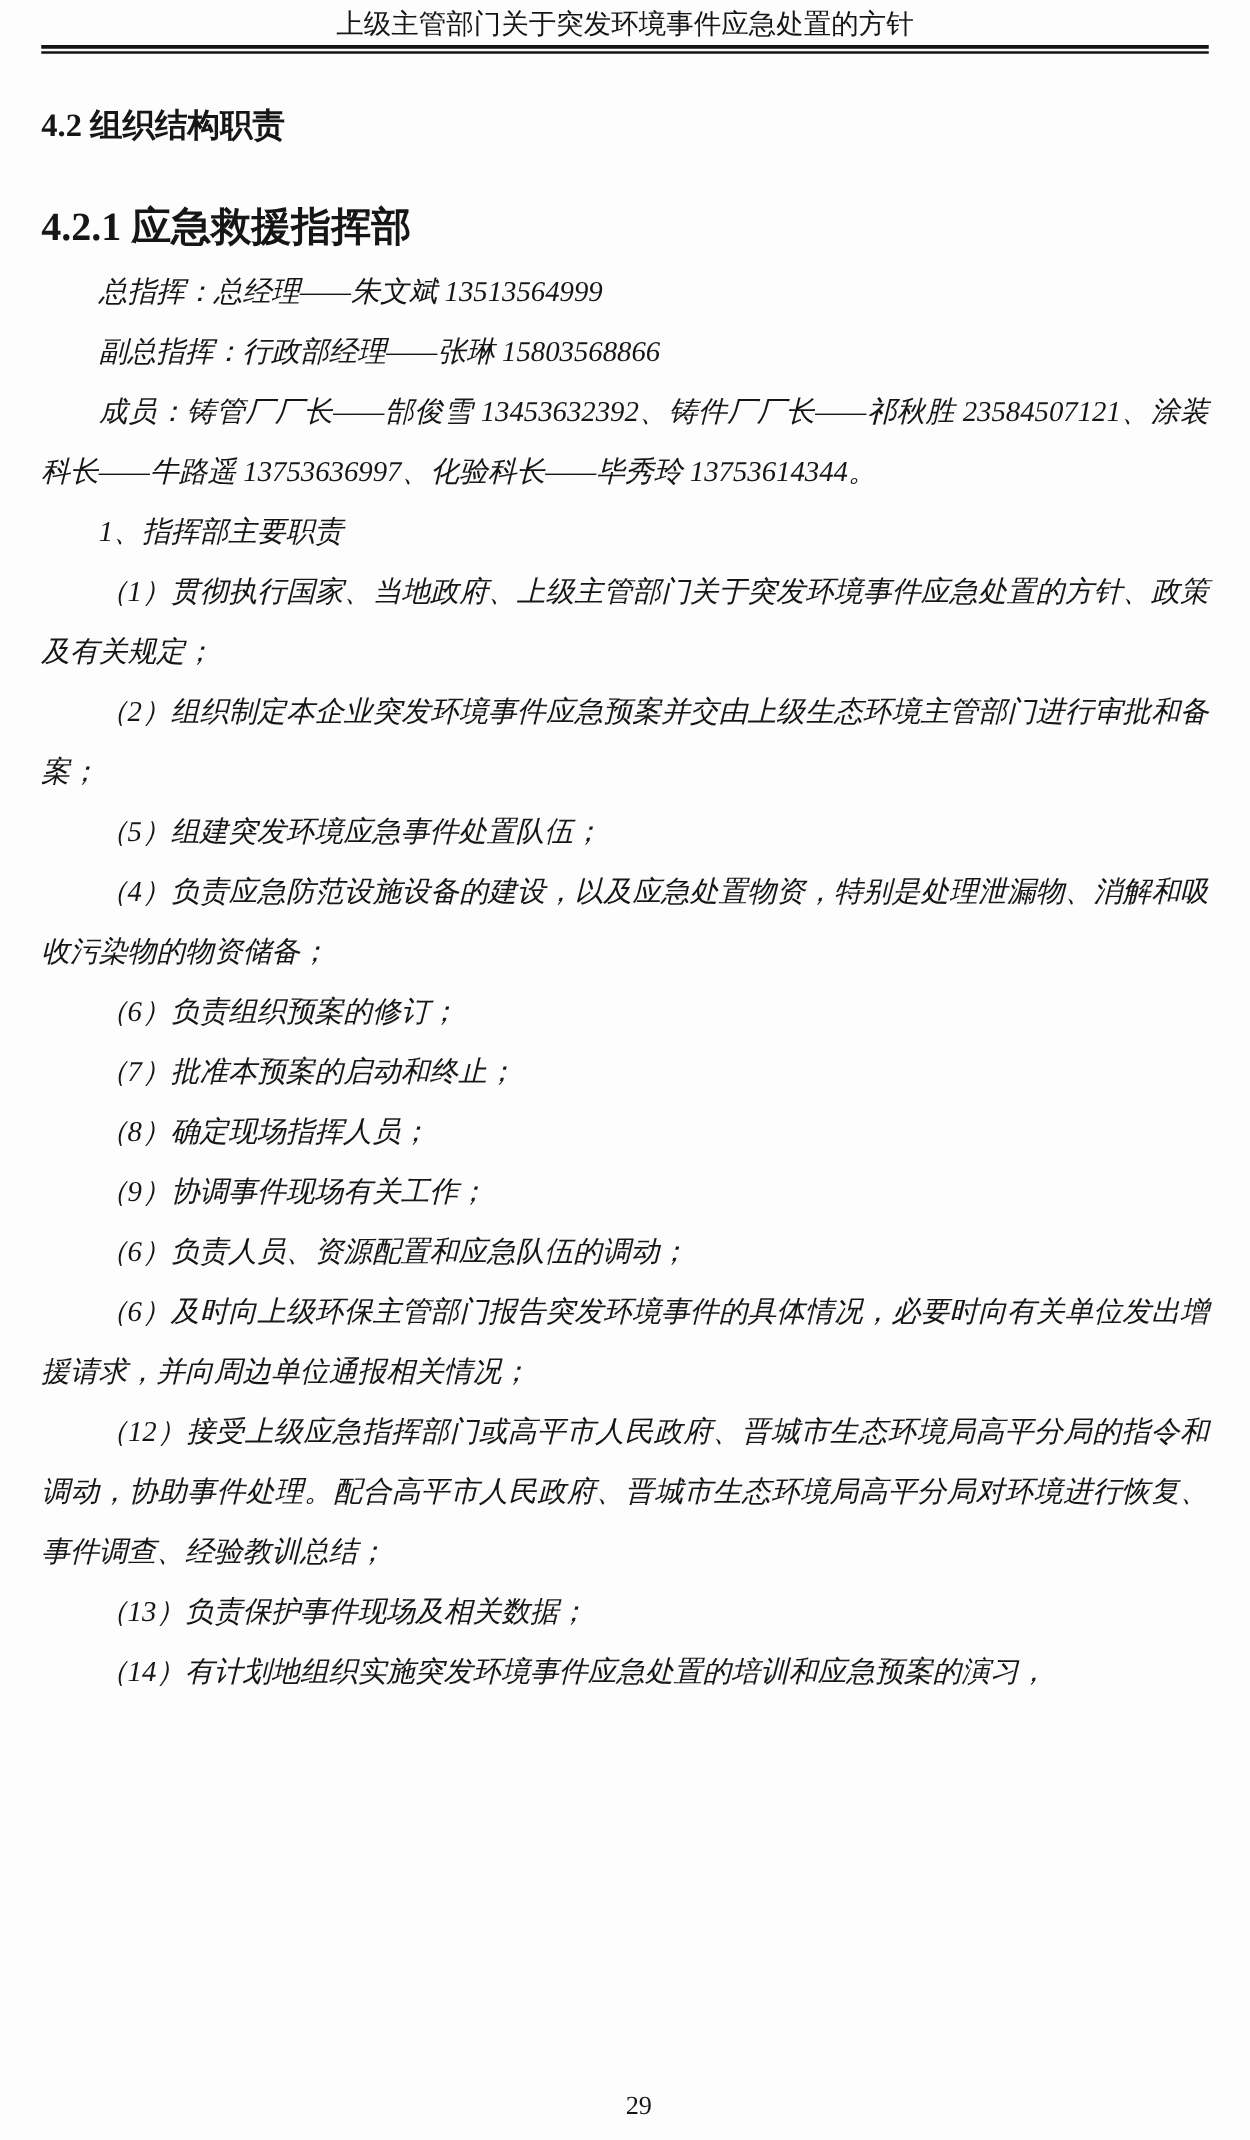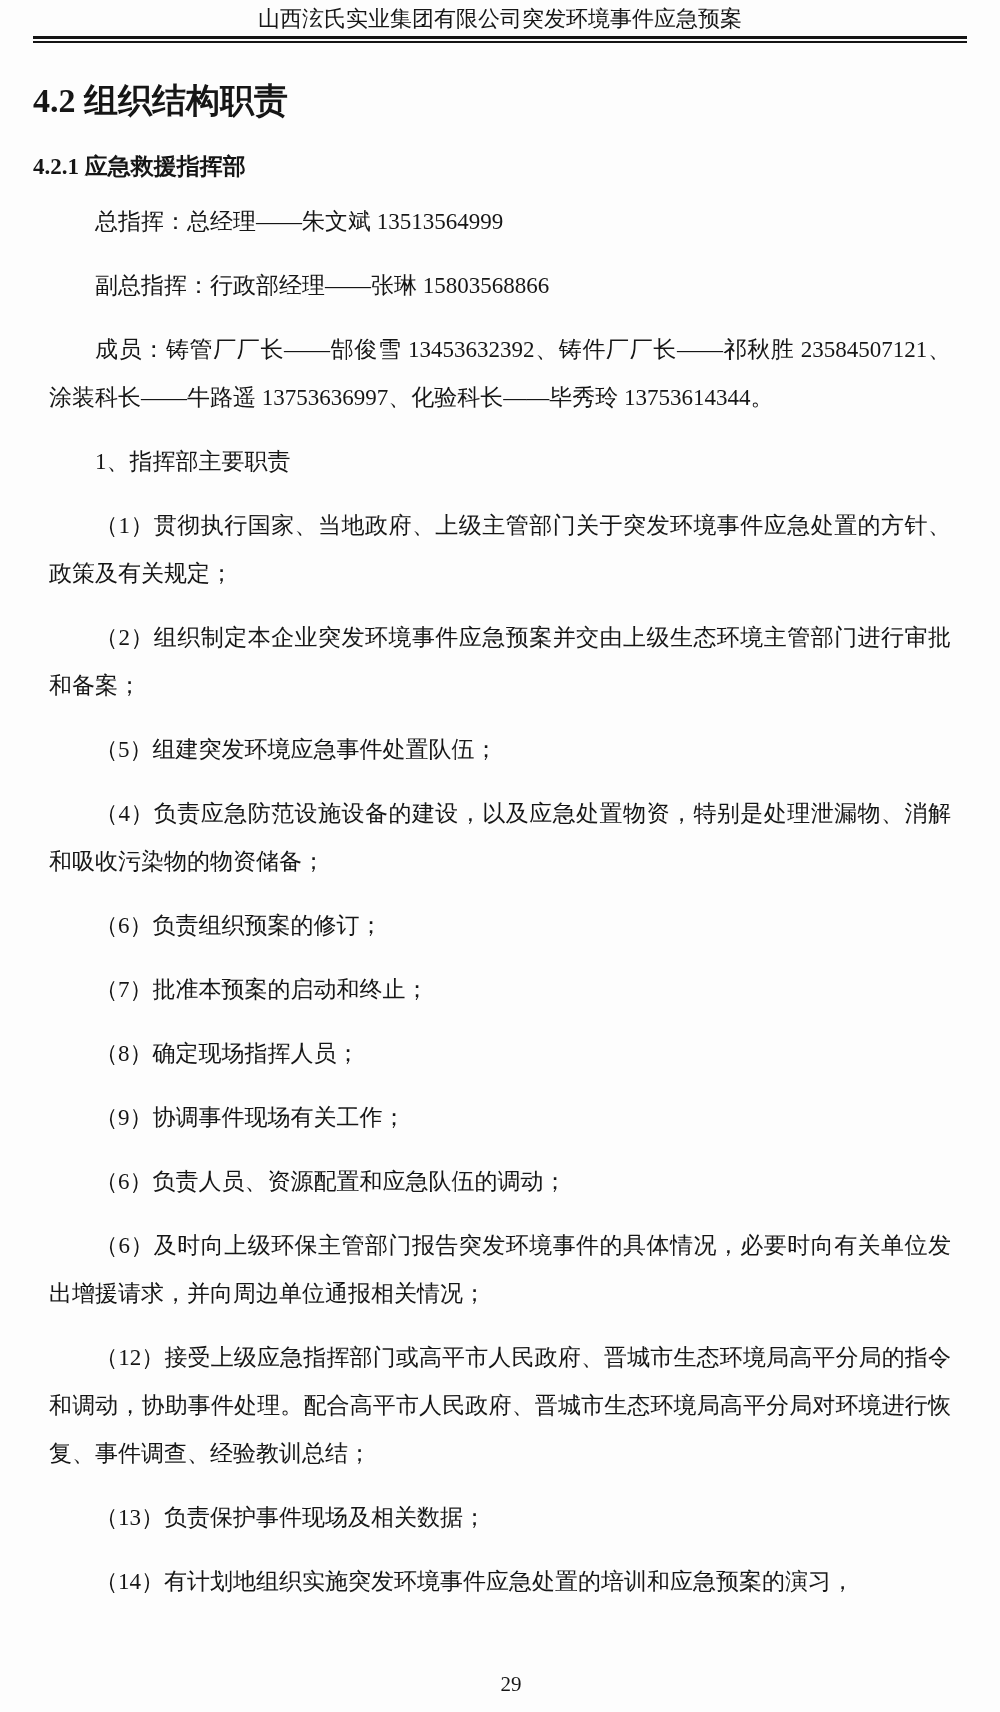--- a/index.html
+++ b/index.html
@@ -25,58 +25,59 @@
     white-space: nowrap;
   }
   .header-rule {
     margin: 4px 33px 0 33px;
     height: 2px;
     border-top: 3px solid #141414;
     border-bottom: 2px solid #141414;
   }
   .section-heading {
     margin: 40px 33px 0 33px;
-    font-size: 34px;
+    font-size: 26px;
     font-weight: bold;
     line-height: 36px;
   }
   .subsection-heading {
-    margin: 32px 33px 0 33px;
-    font-size: 23px;
+    margin: 47px 33px 0 33px;
+    font-size: 32px;
     font-weight: bold;
     line-height: 31px;
   }
   .body-text {
     margin: 13px 33px 0 33px;
     font-size: 23px;
     line-height: 48px;
     text-align: justify;
   }
   .para {
-    margin: 16px;
+    margin: 0;
     padding: 0;
     text-indent: 2em;
+    font-style: italic;
   }
   .page-number {
     position: absolute;
     left: 0;
     right: 0;
     bottom: 16px;
     text-align: center;
     font-size: 21px;
     line-height: 24px;
     padding-left: 22px;
   }
 </style>
 </head>
 <body>
 
 <div class="page">
 
-  <div class="header-title">山西泫氏实业集团有限公司突发环境事件应急预案</div>
+  <div class="header-title">上级主管部门关于突发环境事件应急处置的方针</div>
 
   <div class="header-rule"></div>
 
   <div class="section-heading">4.2 组织结构职责</div>
 
   <div class="subsection-heading">4.2.1 应急救援指挥部</div>
 
   <div class="body-text">
       <p class="para">总指挥：总经理——朱文斌 13513564999</p>
       <p class="para">副总指挥：行政部经理——张琳 15803568866</p>

